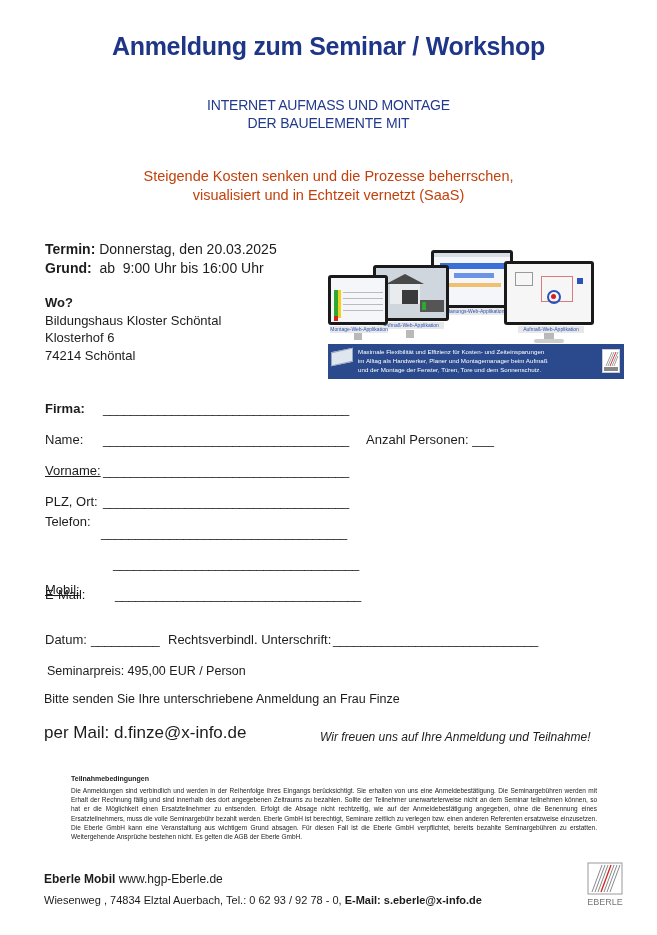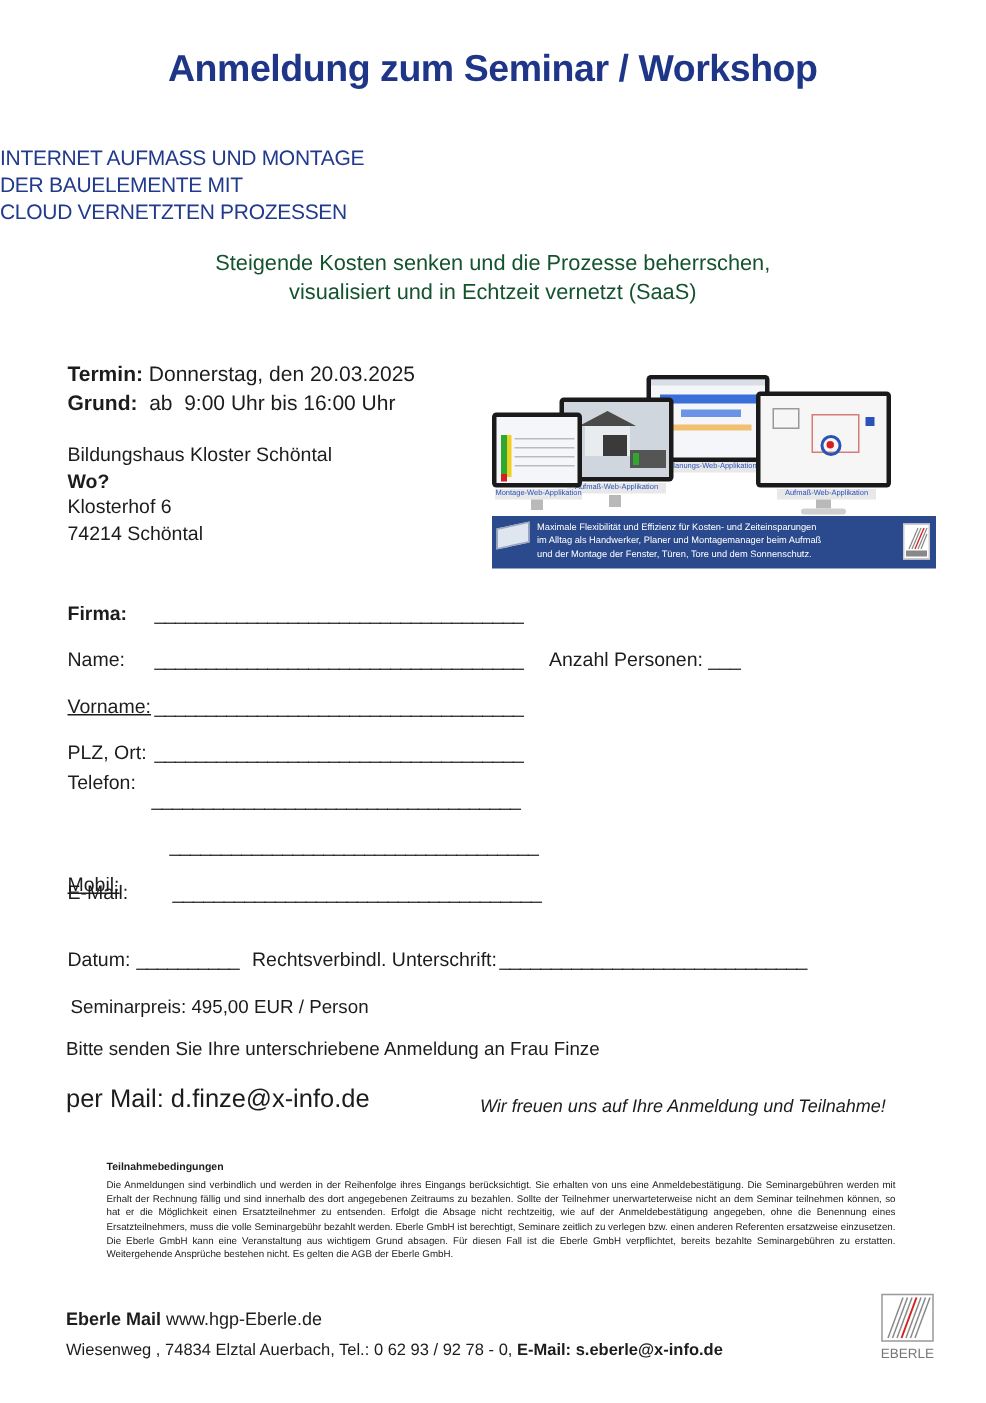--- a/index.html
+++ b/index.html
@@ -1,22 +1,22 @@
 <!DOCTYPE html>
 <html><head>
 <meta charset="utf-8">
 <style>
   * { margin:0; padding:0; box-sizing:border-box; }
   html, body { width:657px; height:935px; background:#ffffff; overflow:hidden; }
   body { position:relative; font-family:"Liberation Sans", sans-serif; color:#1c1c1c; }
   .abs { position:absolute; white-space:nowrap; }
 
   .title { left:0; width:657px; top:32px; text-align:center; font-size:25px; font-weight:bold; color:#1f3688; letter-spacing:-0.3px; }
-  .subtitle { left:0; width:657px; top:96px; font-size:14px; line-height:18px; color:#223a8c; letter-spacing:-0.2px; }
-  .tagline { left:0; width:657px; top:167px; text-align:center; font-size:14.5px; line-height:19px; color:#14532d; }
+  .subtitle { left:0; width:657px; top:96px; text-align:center; font-size:14px; line-height:18px; color:#223a8c; letter-spacing:-0.2px; }
+  .tagline { left:0; width:657px; top:167px; text-align:center; font-size:14.5px; line-height:19px; color:#c2410c; }
 
   .info { left:45px; font-size:14px; color:#1c1c1c; }
   .info b { font-weight:bold; }
   .addr { left:45px; font-size:13px; line-height:17.5px; color:#1c1c1c; }
 
   
   .promo { left:328px; top:247px; width:296px; height:132px; }
   .monitor { position:absolute; background:#1a1a1a; border-radius:3px; padding:3px; }
   .screen { width:100%; height:100%; background:#eef2f7; position:relative; overflow:hidden; }
   .stand { position:absolute; background:#b9b9b9; }
@@ -42,36 +42,35 @@
   .foot2 { left:44px; top:894px; font-size:11px; }
   .logo { left:586px; top:862px; width:38px; height:46px; }
 </style>
 </head>
 <body>
 
 <div class="abs title">Anmeldung zum Seminar / Workshop</div>
 <div class="abs subtitle">
   <div>INTERNET AUFMASS UND MONTAGE</div>
   <div>DER BAUELEMENTE MIT</div>
-  <div>CLOUD VERNETZTEN PROZESSEN</div>
 </div>
 <div class="abs tagline">
   <div>Steigende Kosten senken und die Prozesse beherrschen,</div>
   <div>visualisiert und in Echtzeit vernetzt (SaaS)</div>
 </div>
 
 <div class="abs info" style="top:241px;">
   <b>Termin:</b><span> Donnerstag, den 20.03.2025</span>
 </div>
 <div class="abs info" style="top:260px;">
   <b>Grund:</b><span style="white-space:pre">  ab  9:00 Uhr bis 16:00 Uhr</span>
 </div>
 <div class="abs addr" style="top:294px;">
+  <div style="font-weight:bold;">Wo?</div>
   <div>Bildungshaus Kloster Schöntal</div>
-  <div style="font-weight:bold;">Wo?</div>
   <div>Klosterhof 6</div>
   <div>74214 Schöntal</div>
 </div>
 
 <div class="abs promo">
 
   <div class="monitor" style="left:103px; top:3px; width:82px; height:58px;">
     <div class="screen" style="background:#f4f6fa;">
       <div style="position:absolute; left:6px; top:10px; width:66px; height:6px; background:#3a6fd8;"></div>
       <div style="position:absolute; left:20px; top:20px; width:40px; height:5px; background:#6b94e6;"></div>
@@ -171,21 +170,21 @@
 
 <div class="abs price">Seminarpreis: 495,00 EUR / Person</div>
 <div class="abs send">Bitte senden Sie Ihre unterschriebene Anmeldung an Frau Finze</div>
 <div class="abs mail">per Mail: d.finze@x-info.de</div>
 <div class="abs thanks">Wir freuen uns auf Ihre Anmeldung und Teilnahme!</div>
 
 <div class="abs terms-h">Teilnahmebedingungen</div>
 <div class="abs terms">Die Anmeldungen sind verbindlich und werden in der Reihenfolge ihres Eingangs berücksichtigt. Sie erhalten von uns eine Anmeldebestätigung. Die Seminargebühren werden mit Erhalt der Rechnung fällig und sind innerhalb des dort angegebenen Zeitraums zu bezahlen. Sollte der Teilnehmer unerwarteterweise nicht an dem Seminar teilnehmen können, so hat er die Möglichkeit einen Ersatzteilnehmer zu entsenden. Erfolgt die Absage nicht rechtzeitig, wie auf der Anmeldebestätigung angegeben, ohne die Benennung eines Ersatzteilnehmers, muss die volle Seminargebühr bezahlt werden. Eberle GmbH ist berechtigt, Seminare zeitlich zu verlegen bzw. einen anderen Referenten ersatzweise einzusetzen. Die Eberle GmbH kann eine Veranstaltung aus wichtigem Grund absagen. Für diesen Fall ist die Eberle GmbH verpflichtet, bereits bezahlte Seminargebühren zu erstatten. Weitergehende Ansprüche bestehen nicht. Es gelten die AGB der Eberle GmbH.</div>
 
 <div class="abs foot1">
-  <b>Eberle Mail</b><span> www.hgp-Eberle.de</span>
+  <b>Eberle Mobil</b><span> www.hgp-Eberle.de</span>
 </div>
 <div class="abs foot2">
   <span>Wiesenweg , 74834 Elztal Auerbach, Tel.: 0 62 93 / 92 78 - 0, </span><b>E-Mail: s.eberle@x-info.de</b>
 </div>
 <div class="abs logo">
   <svg width="38" height="46" viewBox="0 0 38 46">
     <rect x="2" y="1" width="34" height="31" fill="#fff" stroke="#999" stroke-width="1"></rect>
     <g stroke="#8a8a8a" stroke-width="1">
       <line x1="6" y1="30" x2="16" y2="3"></line>
         <line x1="9" y1="30" x2="19" y2="3"></line>

